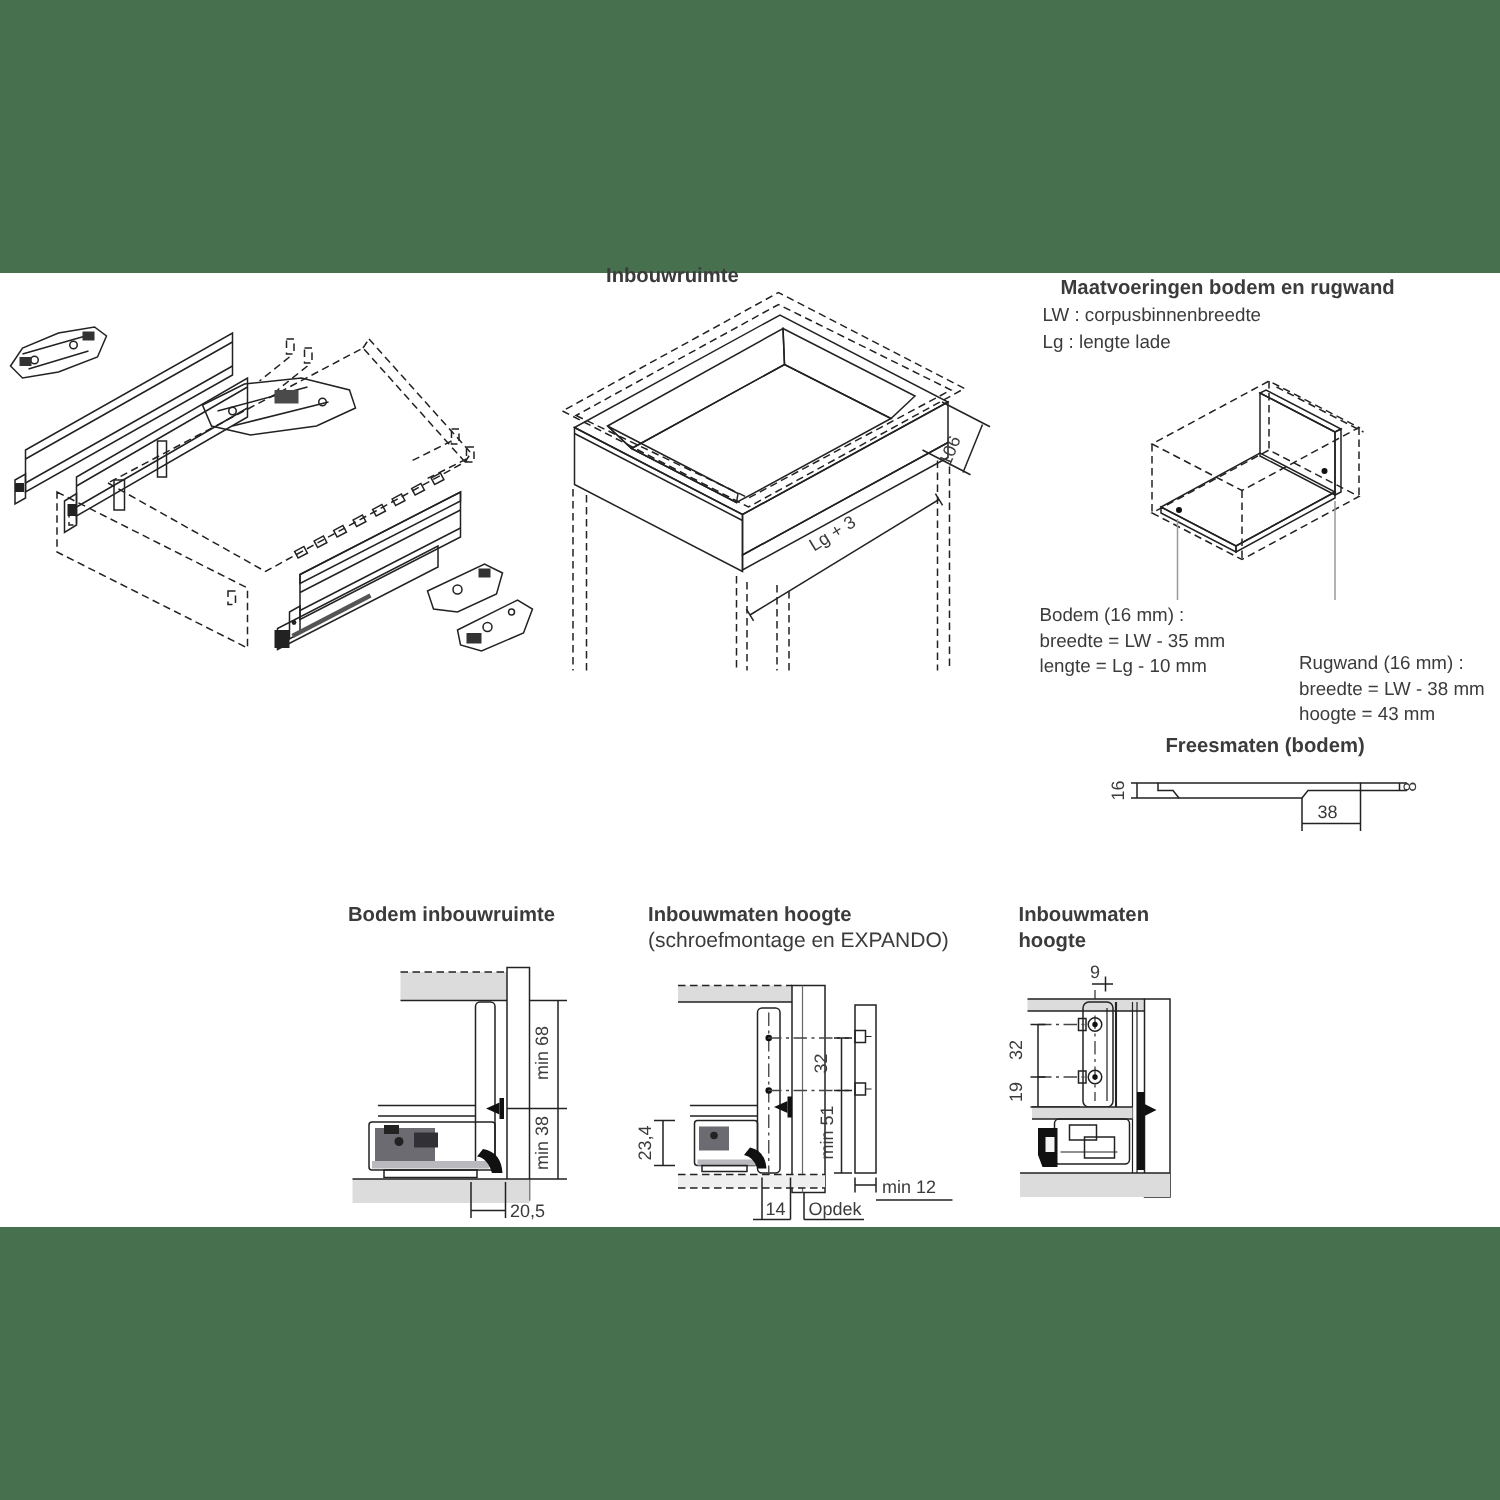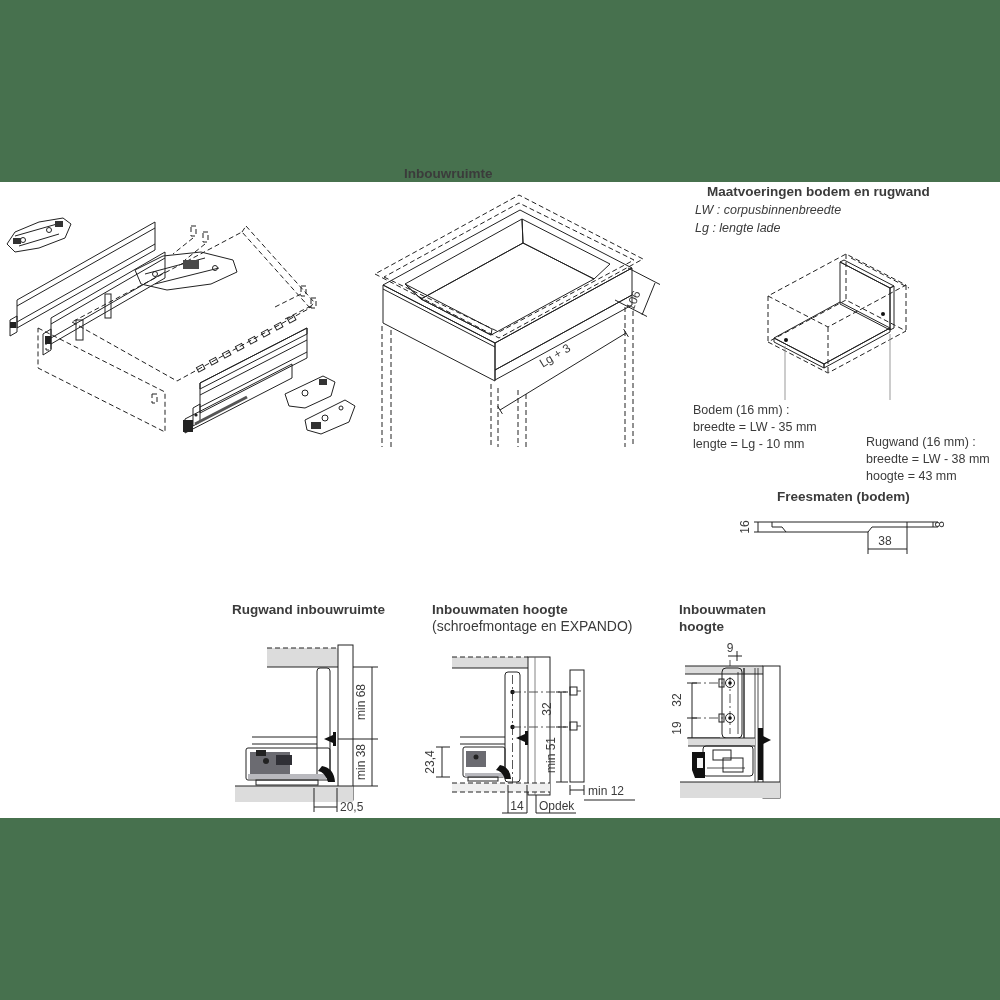--- a/index.html
+++ b/index.html
@@ -4,21 +4,21 @@
 <style>
   html,body{margin:0;padding:0;}
   body{width:1000px;height:1000px;position:relative;background:#ffffff;
        font-family:"Liberation Sans",sans-serif;color:#3b3b3b;overflow:hidden;}
   .band{position:absolute;left:0;width:1000px;background:#47714e;}
   .band-top{top:0;height:182px;}
   .band-bottom{top:818px;height:182px;}
   .abs{position:absolute;}
   .sec-title{font-weight:bold;font-size:13.5px;line-height:17px;color:#3b3b3b;}
   .sec-sub{font-size:14px;line-height:17px;color:#3b3b3b;}
-  .legend div{font-size:12.5px;line-height:18px;font-style:italic;}
+  .legend div{font-size:12.5px;line-height:18px;}
   .note{font-size:12.5px;line-height:17px;}
   svg{position:absolute;overflow:visible;}
   svg text{fill:#3b3b3b;font-family:"Liberation Sans",sans-serif;font-size:12px;}
   .ln{stroke:#222;stroke-width:1;fill:none;}
   .lnd{stroke:#222;stroke-width:1;fill:none;stroke-dasharray:5 3;}
   .cdot{stroke:#444;stroke-width:0.9;fill:none;stroke-dasharray:9 3 2 3;}
   .ldr{stroke:#999;stroke-width:1;fill:none;}
 </style>
 </head>
 <body style="background: rgb(255, 255, 255);">
@@ -102,21 +102,21 @@
   <g>
     <rect class="lnd" x="186" y="18" width="5" height="10"></rect>
     <rect class="lnd" x="198" y="24" width="5" height="10"></rect>
     <path class="lnd" d="M188,30 L168,46 M200,36 L180,52"></path>
     <rect class="lnd" x="296" y="78" width="5" height="10"></rect>
     <rect class="lnd" x="306" y="90" width="5" height="10"></rect>
     <path class="lnd" d="M296,86 L268,100 M306,98 L278,112"></path>
   </g>
 </svg>
 
-<div class="abs sec-title" style="left:392px;top:165px;padding-left:12px;">Inbouwruimte</div>
+<div class="abs sec-title" style="left:392px;top:175px;padding-left:12px;">Inbouwruimte</div>
 
 <svg class="abs" style="left:375px;top:192px;" width="290" height="262" viewBox="0 0 290 262">
   <g>
     <path class="lnd" d="M0,82 L124,146 L268,67 L144,3 Z"></path>
     <path class="lnd" d="M9,85 L124,140 L259,68 L144,11 Z"></path>
     <path class="lnd" d="M7,134 V255 M16,138 V255"></path>
     <path class="lnd" d="M116,192 V255 M123,196 V255"></path>
     <path class="lnd" d="M143,198 V255 M151,202 V255"></path>
     <path class="lnd" d="M250,115 V255 M258,119 V255"></path>
   </g>
@@ -193,21 +193,21 @@
   <g>
     <path class="ln" d="M126,24 V46 M165,19 V46 M126,41 H165"></path>
     <text text-anchor="middle" x="143" y="37">38</text>
   </g>
   <g>
     <path class="ln" d="M165,14 H196 M165,19 H196 M191,14 V19"></path>
     <text font-size="11.5" text-anchor="middle" transform="rotate(-90 202 16.5)" x="202" y="16.5">8</text>
   </g>
 </svg>
 
-<div class="abs sec-title" style="left:232px;top:601px;">Rugwand inbouwruimte</div>
+<div class="abs sec-title" style="left:232px;top:601px;">Bodem inbouwruimte</div>
 
 <svg class="abs" style="left:232px;top:640px;" width="160" height="178" viewBox="0 0 160 178">
   <rect x="35" y="8" width="71" height="19" fill="#dcdcdc"></rect>
   <path class="lnd" d="M35,8 H106"></path>
     <path class="ln" d="M35,27 H106"></path>
   <rect class="ln" x="106" y="5" width="15" height="155" fill="#dcdcdc"></rect>
   <path class="ln" d="M20,97 H85 M20,104 H85"></path>
   <rect class="ln" x="85" y="28" width="13" height="109" rx="3" fill="#ffffff"></rect>
   <g>
     <rect class="ln" x="14" y="108" width="84" height="32" rx="2" fill="#8d8d93" stroke="#1a1a1a"></rect>

